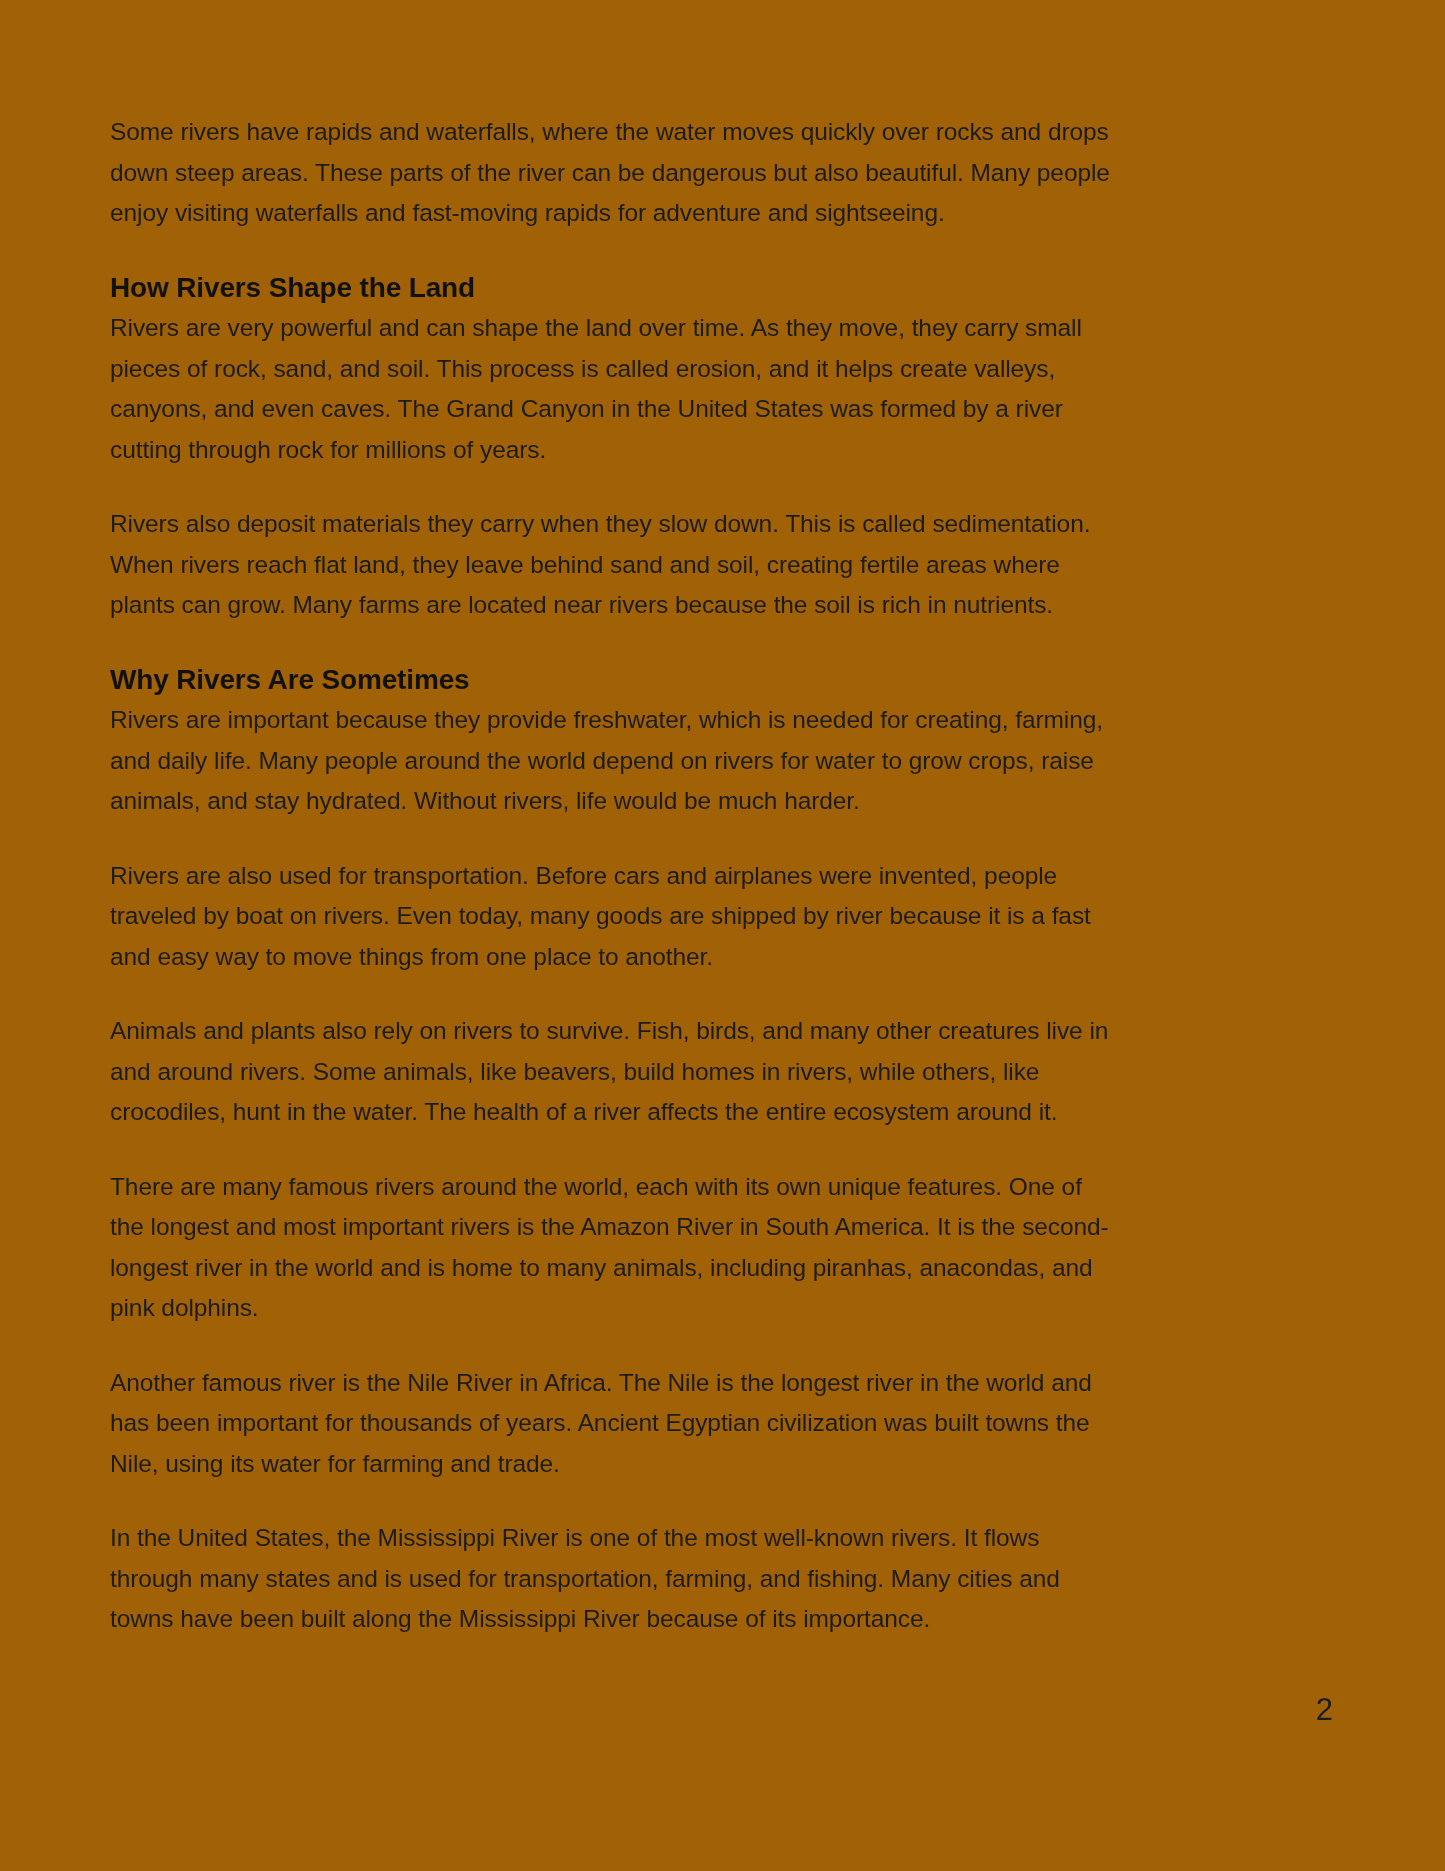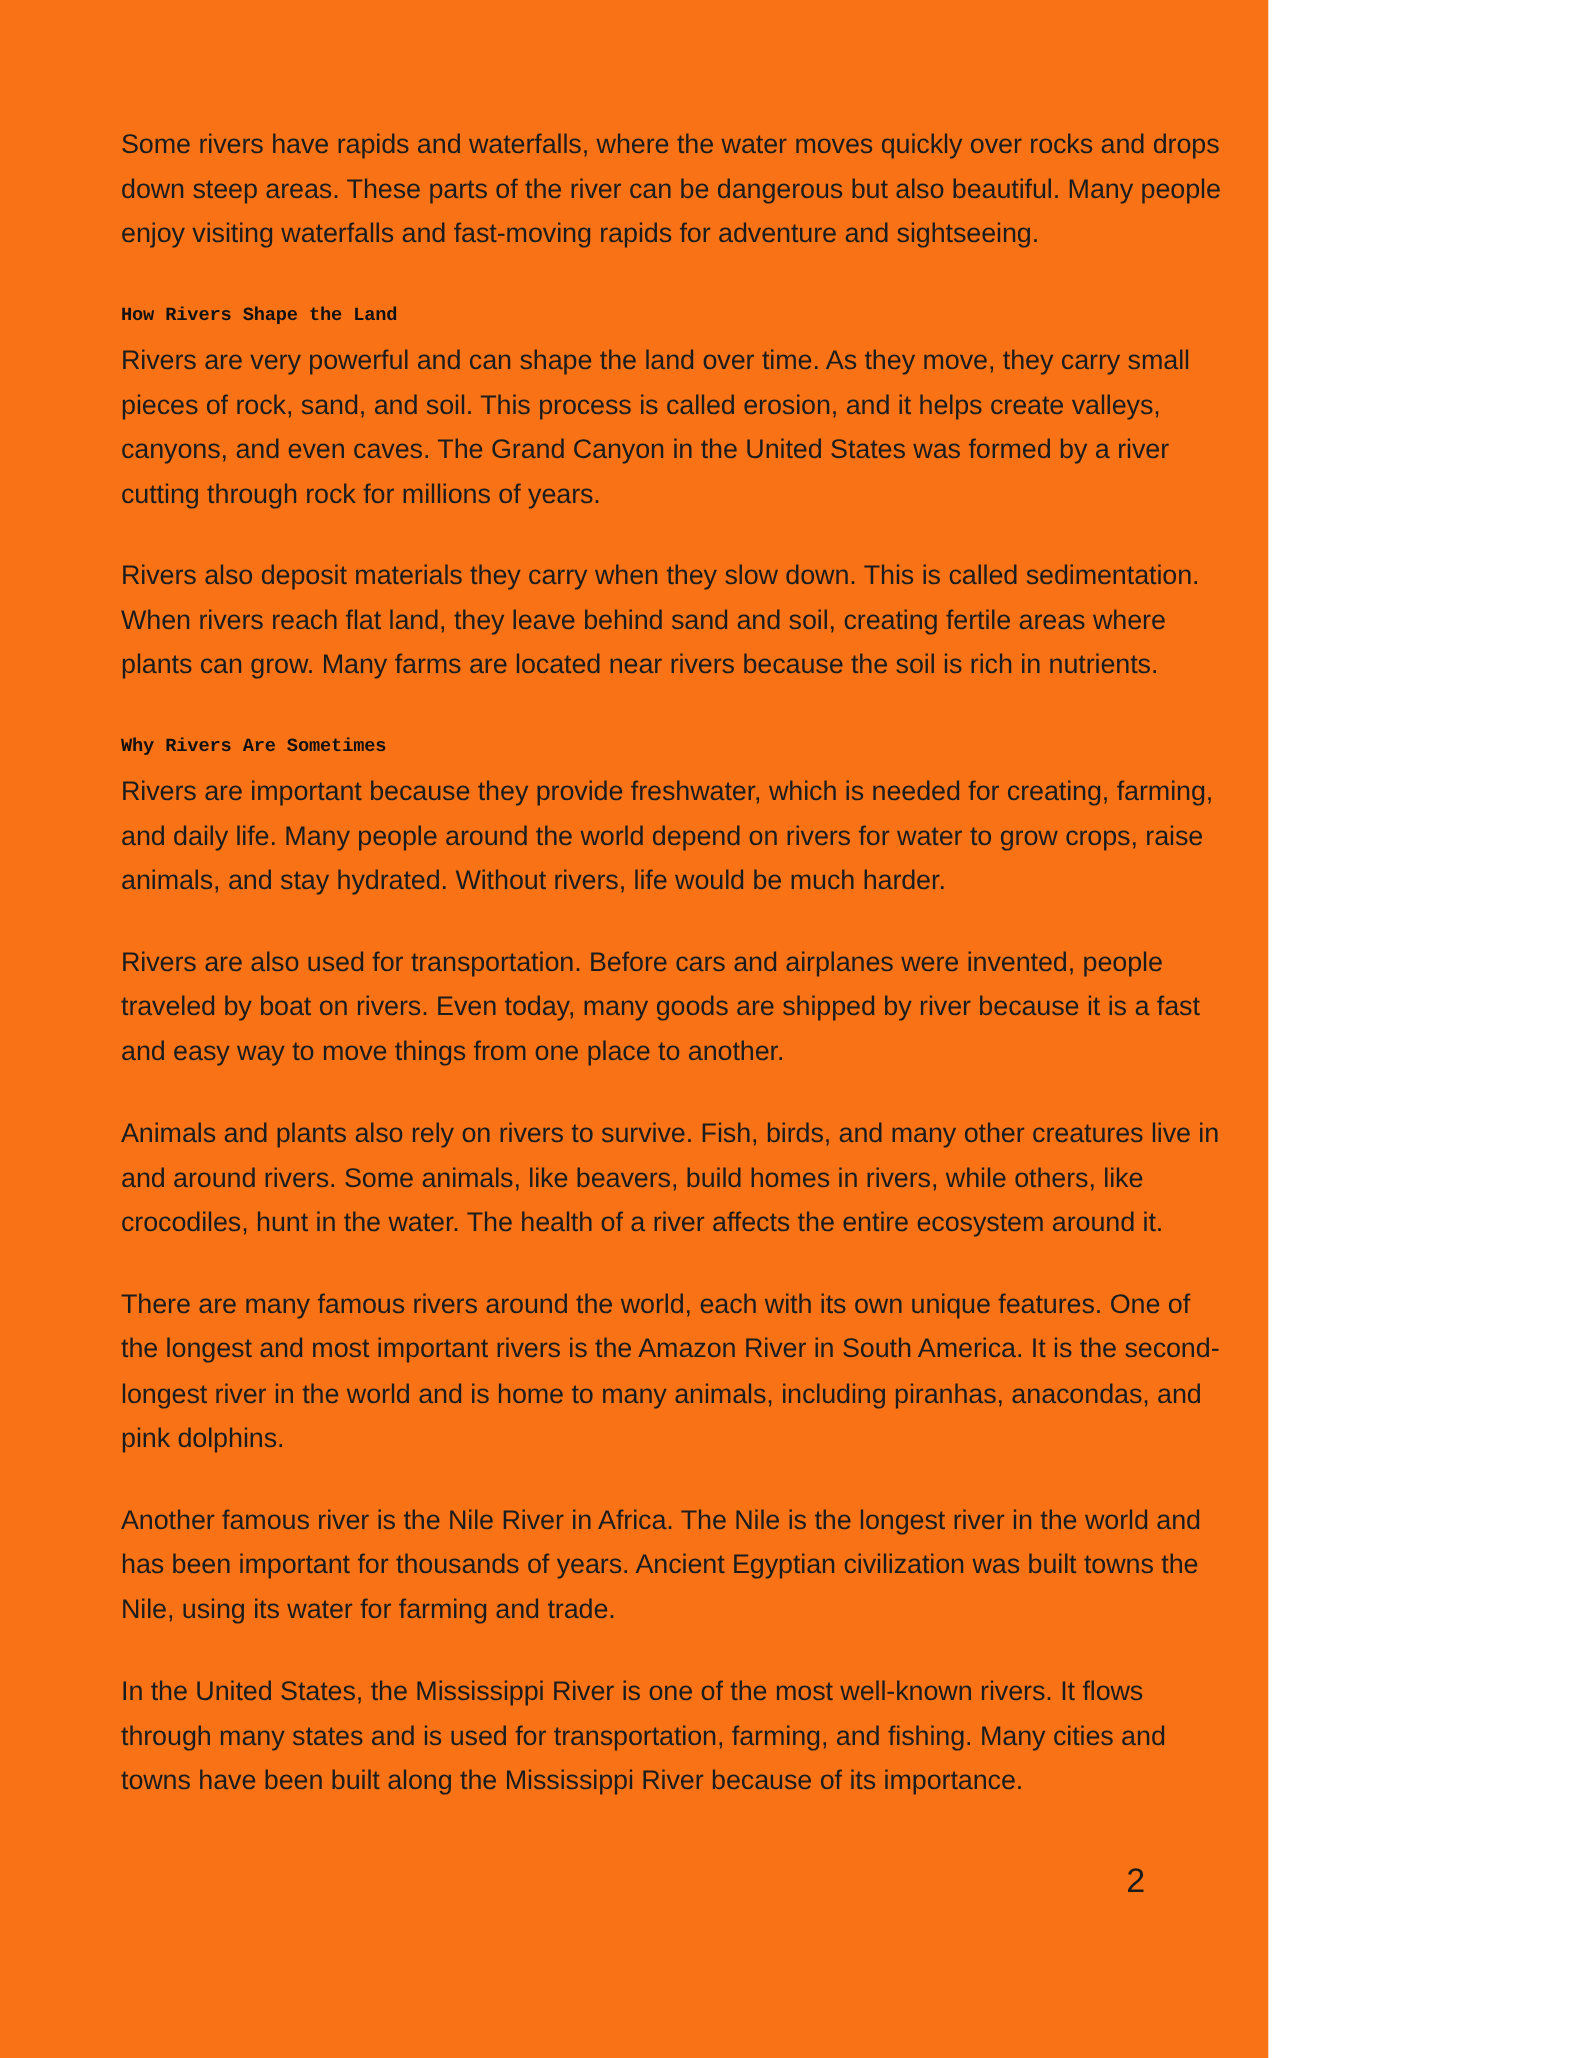--- a/index.html
+++ b/index.html
@@ -5,23 +5,23 @@
   html, body {
     margin: 0;
     padding: 0;
     background: #ffffff;
   }
   body {
     font-family: "Liberation Sans", sans-serif;
   }
   .page {
     position: relative;
-    width: 1153px;
+    width: 1445px;
     height: 1871px;
-    background: #f97316;
+    background: #a16207;
     box-sizing: border-box;
     overflow: hidden;
     padding-left: 24px;
   }
   .content {
     position: absolute;
     left: 110px;
     top: 112px;
     width: 1000px;
   }
@@ -31,27 +31,26 @@
     color: #1c1c1c;
     letter-spacing: -0.1px;
     margin: 0 0 34px 0;
     text-align: left;
     word-spacing: 0.1px;
   }
   .para.tight {
     margin-bottom: 0;
   }
   .heading {
-    font-size: 17px;
+    font-size: 28px;
     line-height: 40.5px;
     font-weight: bold;
     color: #111111;
     letter-spacing: -0.15px;
     margin: 0;
-    font-family: Liberation Mono, monospace;
   }
   .section {
     margin-bottom: 34px;
   }
   .section:last-child {
     margin-bottom: 0;
   }
   .pagenum {
     position: absolute;
     right: 112px;

